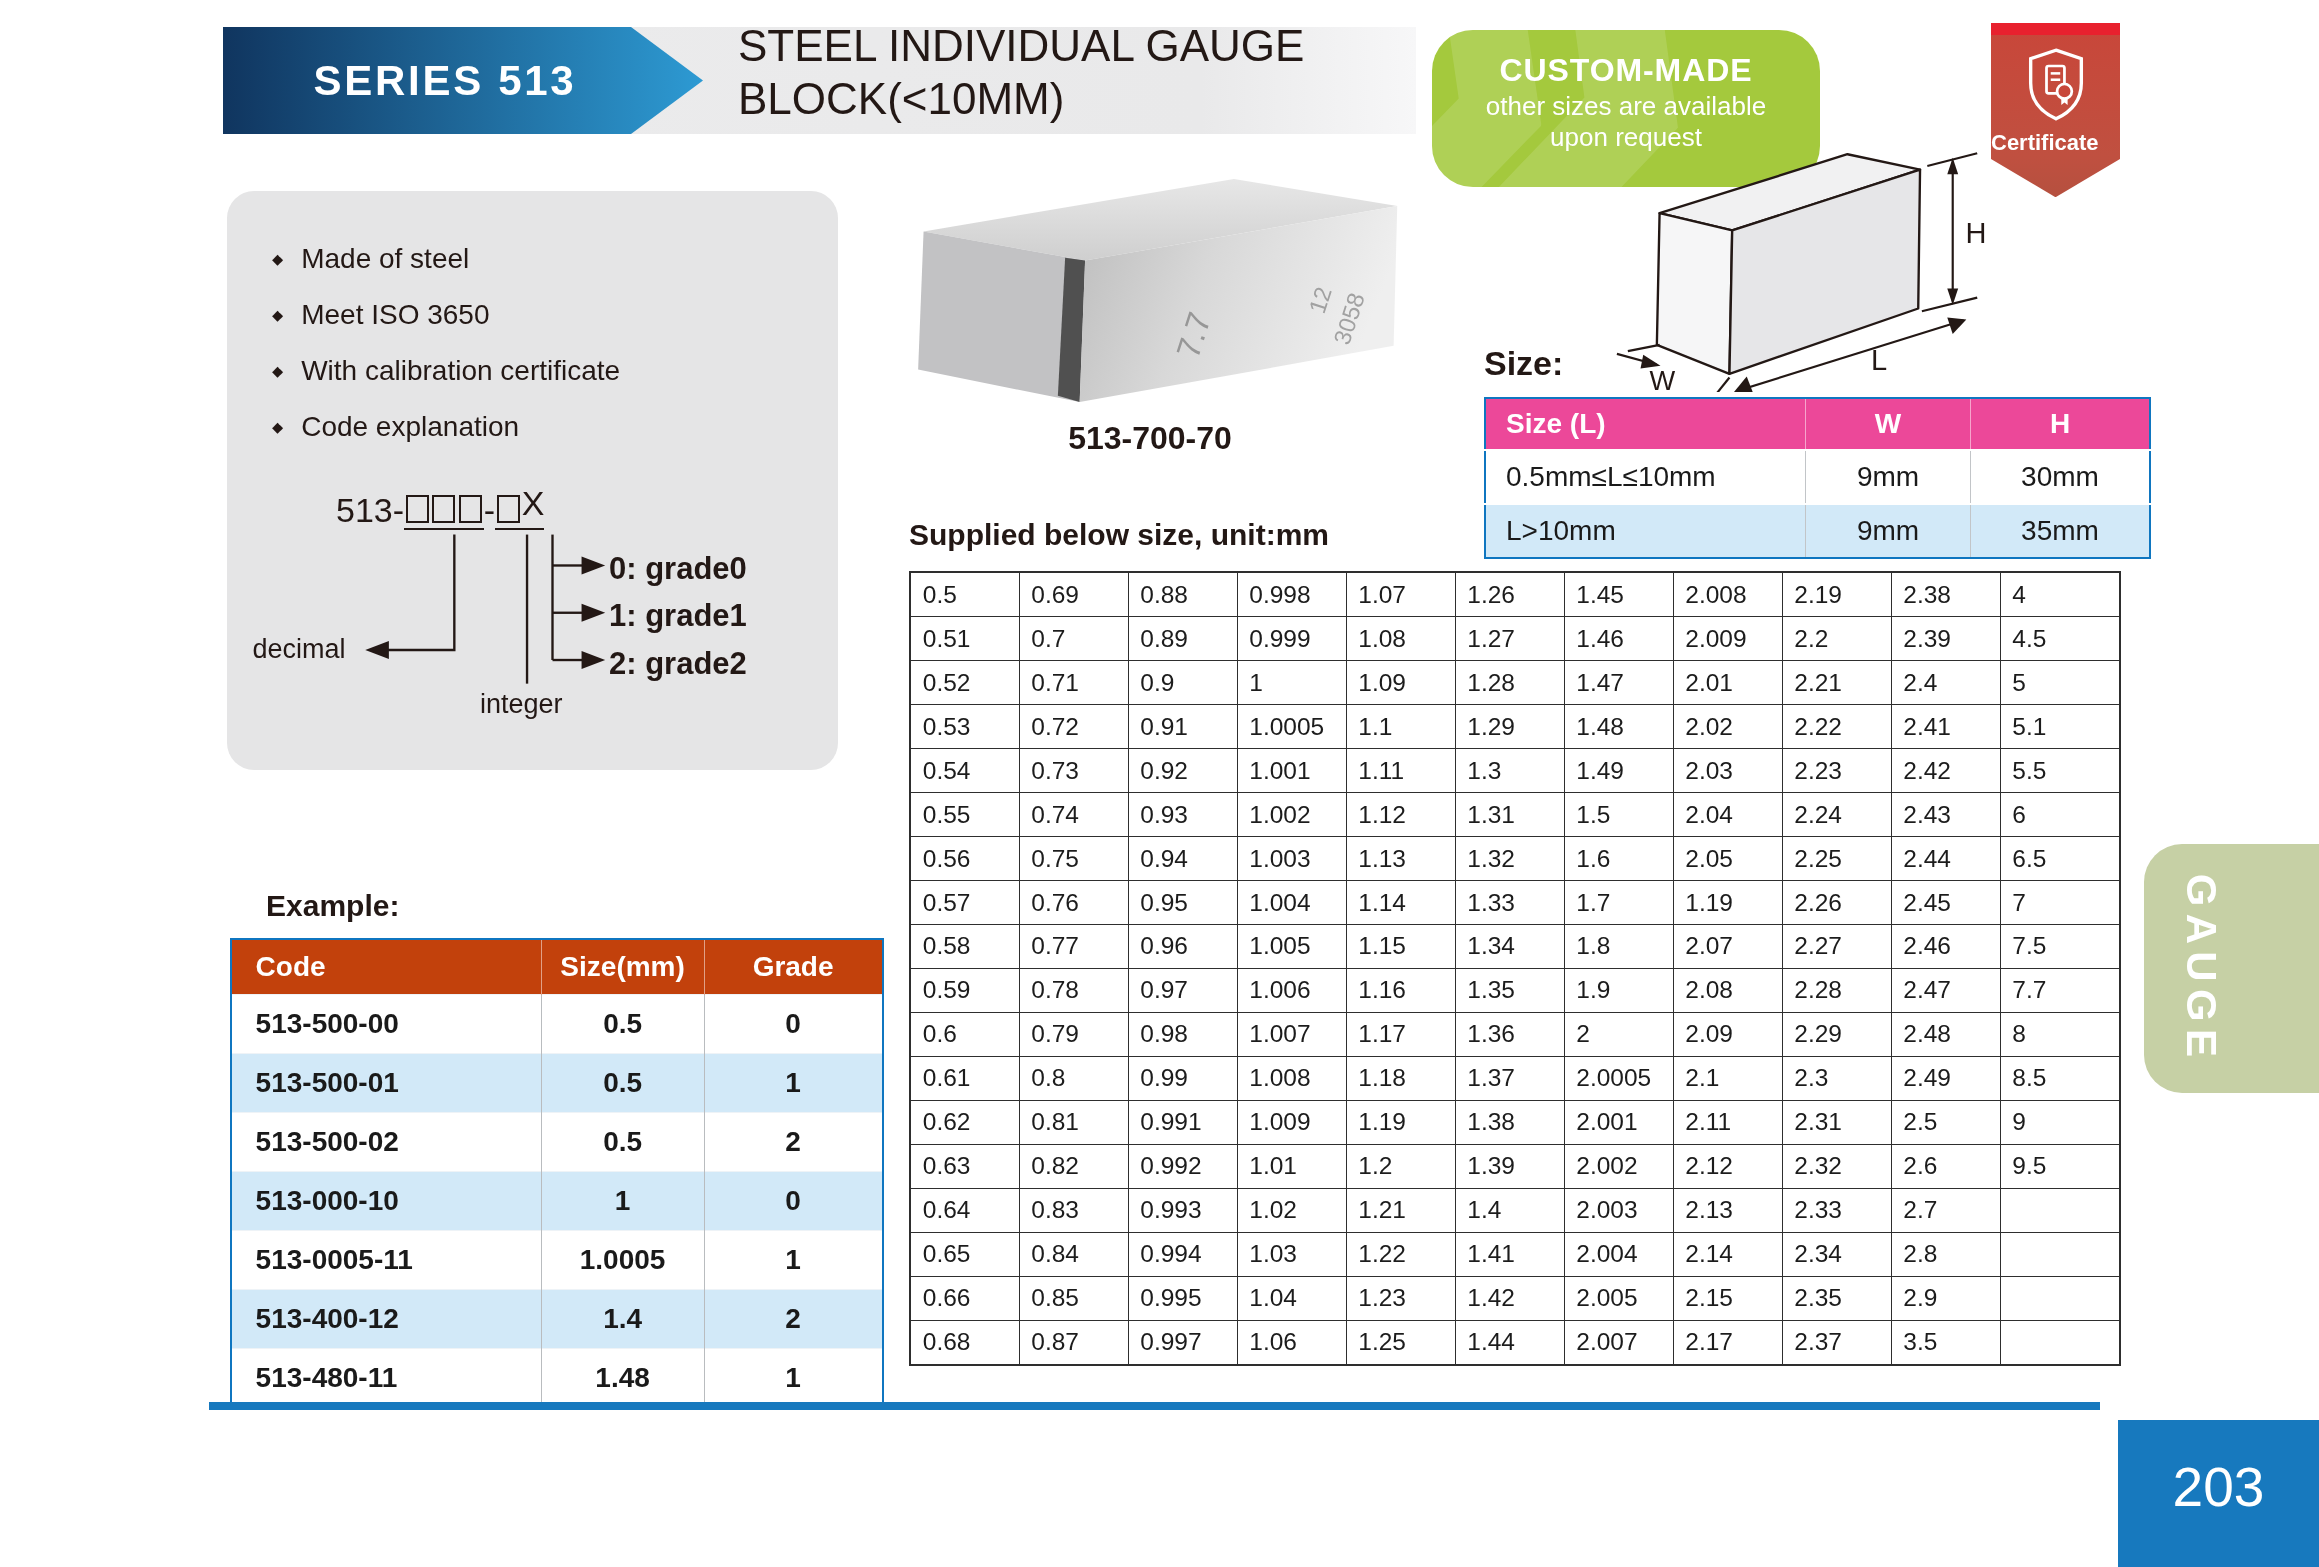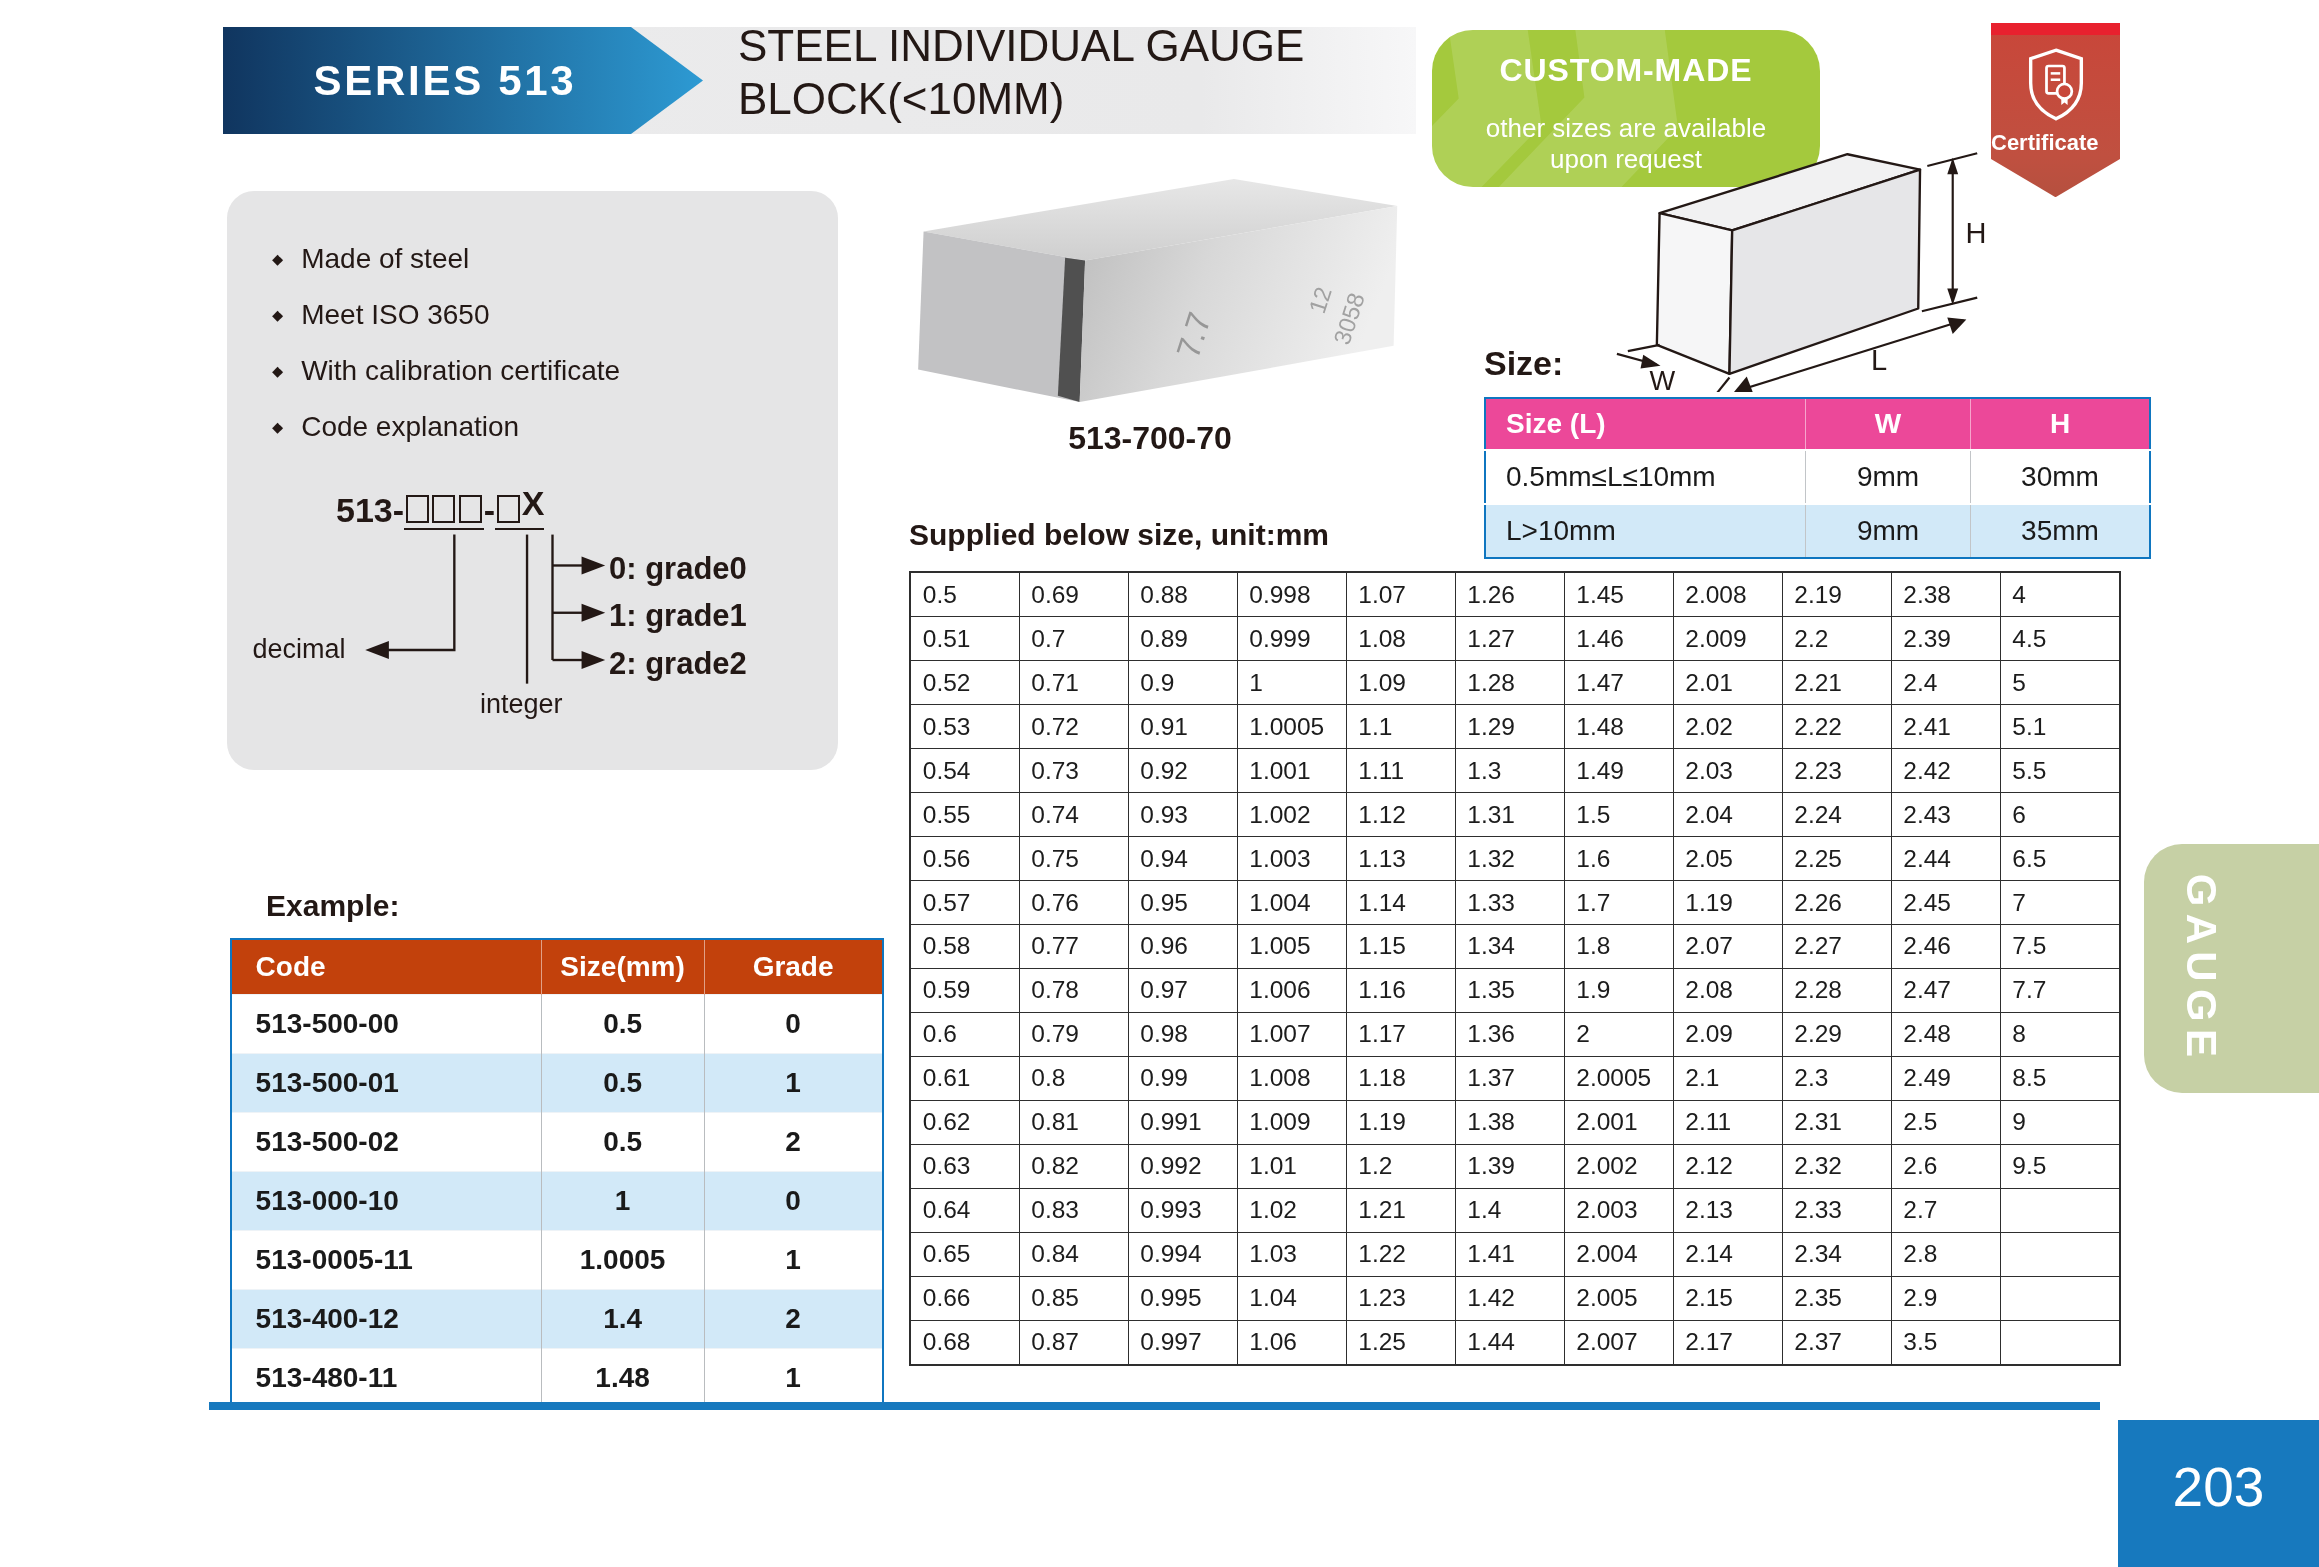--- a/index.html
+++ b/index.html
@@ -23,40 +23,40 @@
     line-height:1.2;color:#231815;}
 
   
   .custom-badge{left:1432px;top:30px;width:388px;height:157px;background:#a4c93d;
     border-radius:41px;overflow:hidden;color:#fff;text-align:center;}
   .wm{position:absolute;background:rgba(255,255,255,0.13);
     clip-path:polygon(0 0,60% 0,100% 50%,60% 100%,0 100%,40% 50%);}
   .wm1{left:-32px;top:-45px;width:145px;height:236px;transform:rotate(18deg);}
   .wm2{left:86px;top:-64px;width:164px;height:273px;transform:rotate(18deg);}
   .custom-badge .t1{position:relative;margin-top:22px;font-size:32px;font-weight:bold;letter-spacing:0.9px;}
-  .custom-badge .t2{position:relative;font-size:26px;line-height:1.18;margin-top:24px;}
+  .custom-badge .t2{position:relative;font-size:26px;line-height:1.18;margin-top:2px;}
 
   
   .cert-badge{left:1991px;top:23px;width:129px;height:175px;}
   .cert-body{position:absolute;left:0;top:8.2px;width:129px;height:166px;
     background:linear-gradient(180deg,#c8473a 0%,#c05040 75%,#b5503f 100%);
     clip-path:polygon(0 0,100% 0,100% 77%,50% 100%,0 77%);}
   .cert-stripe{position:absolute;left:0;top:0;width:129px;height:11.8px;background:#e8212e;}
   .cert-shield{position:absolute;left:33px;top:23.6px;}
   .cert-label{position:absolute;left:0;top:107px;width:129px;
     color:#fff;font-size:22px;font-weight:bold;}
 
   
   .features-panel{left:227px;top:191px;width:611px;height:579px;background:#e5e5e6;border-radius:27px;}
   .features-list{list-style:none;margin:0;padding:40px 0 0 45px;}
   .features-list li{display:flex;align-items:center;gap:18px;height:56px;font-size:28px;color:#231815;}
   .features-list .diamond{font-size:14.5px;line-height:1;}
 
   .code-block{position:absolute;left:109px;top:293px;display:flex;align-items:flex-end;
-    font-size:34px;font-weight:bold;color:#231815;}
+    font-size:34px;font-weight:normal;color:#231815;}
   .sq{display:inline-block;width:19px;height:23.6px;border:2.7px solid #231815;margin:0 1.8px;}
   .grp{display:inline-flex;border-bottom:2.7px solid #231815;padding-bottom:4.5px;}
   .xu{border-bottom:2.7px solid #231815;padding-bottom:4.5px;}
   .dlines{position:absolute;left:0;top:0;}
   .lbl-decimal{position:absolute;left:25.5px;top:443px;font-size:27px;}
   .lbl-integer{position:absolute;left:253px;top:498px;font-size:27px;}
   .grade{position:absolute;left:382px;font-size:31px;font-weight:bold;}
 
   
   .product-photo{left:896px;top:168px;width:527px;height:245px;}

